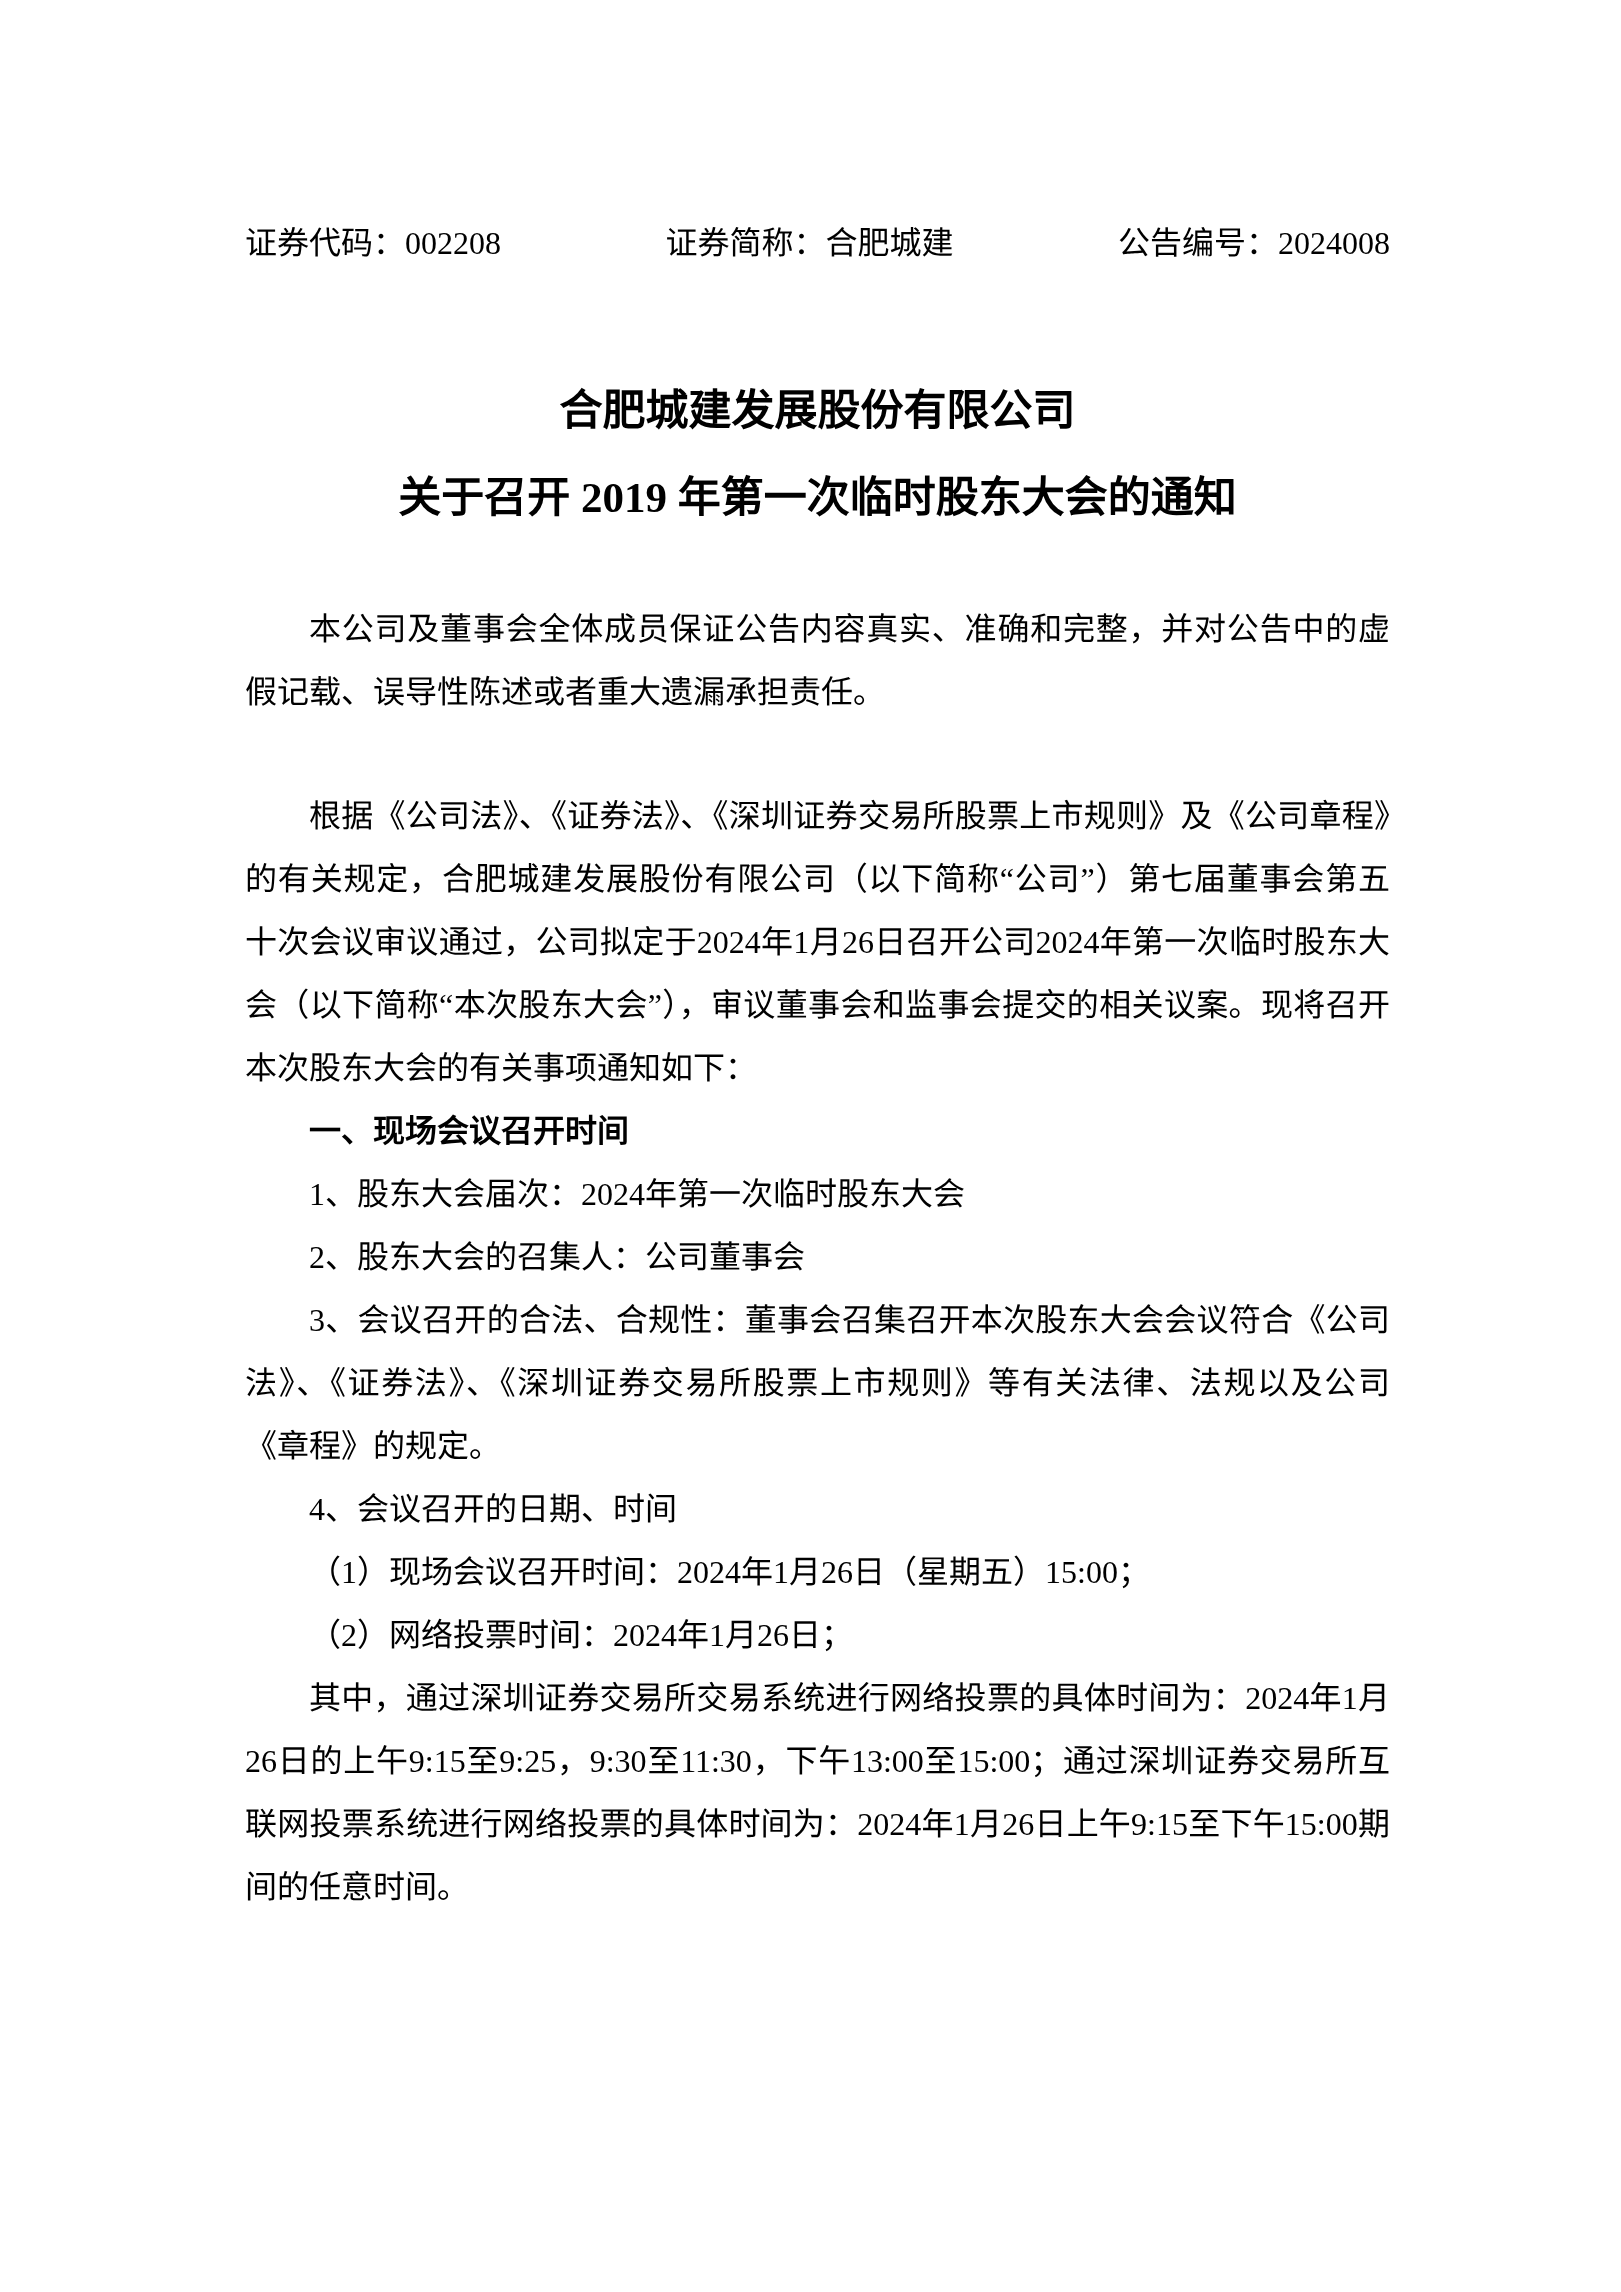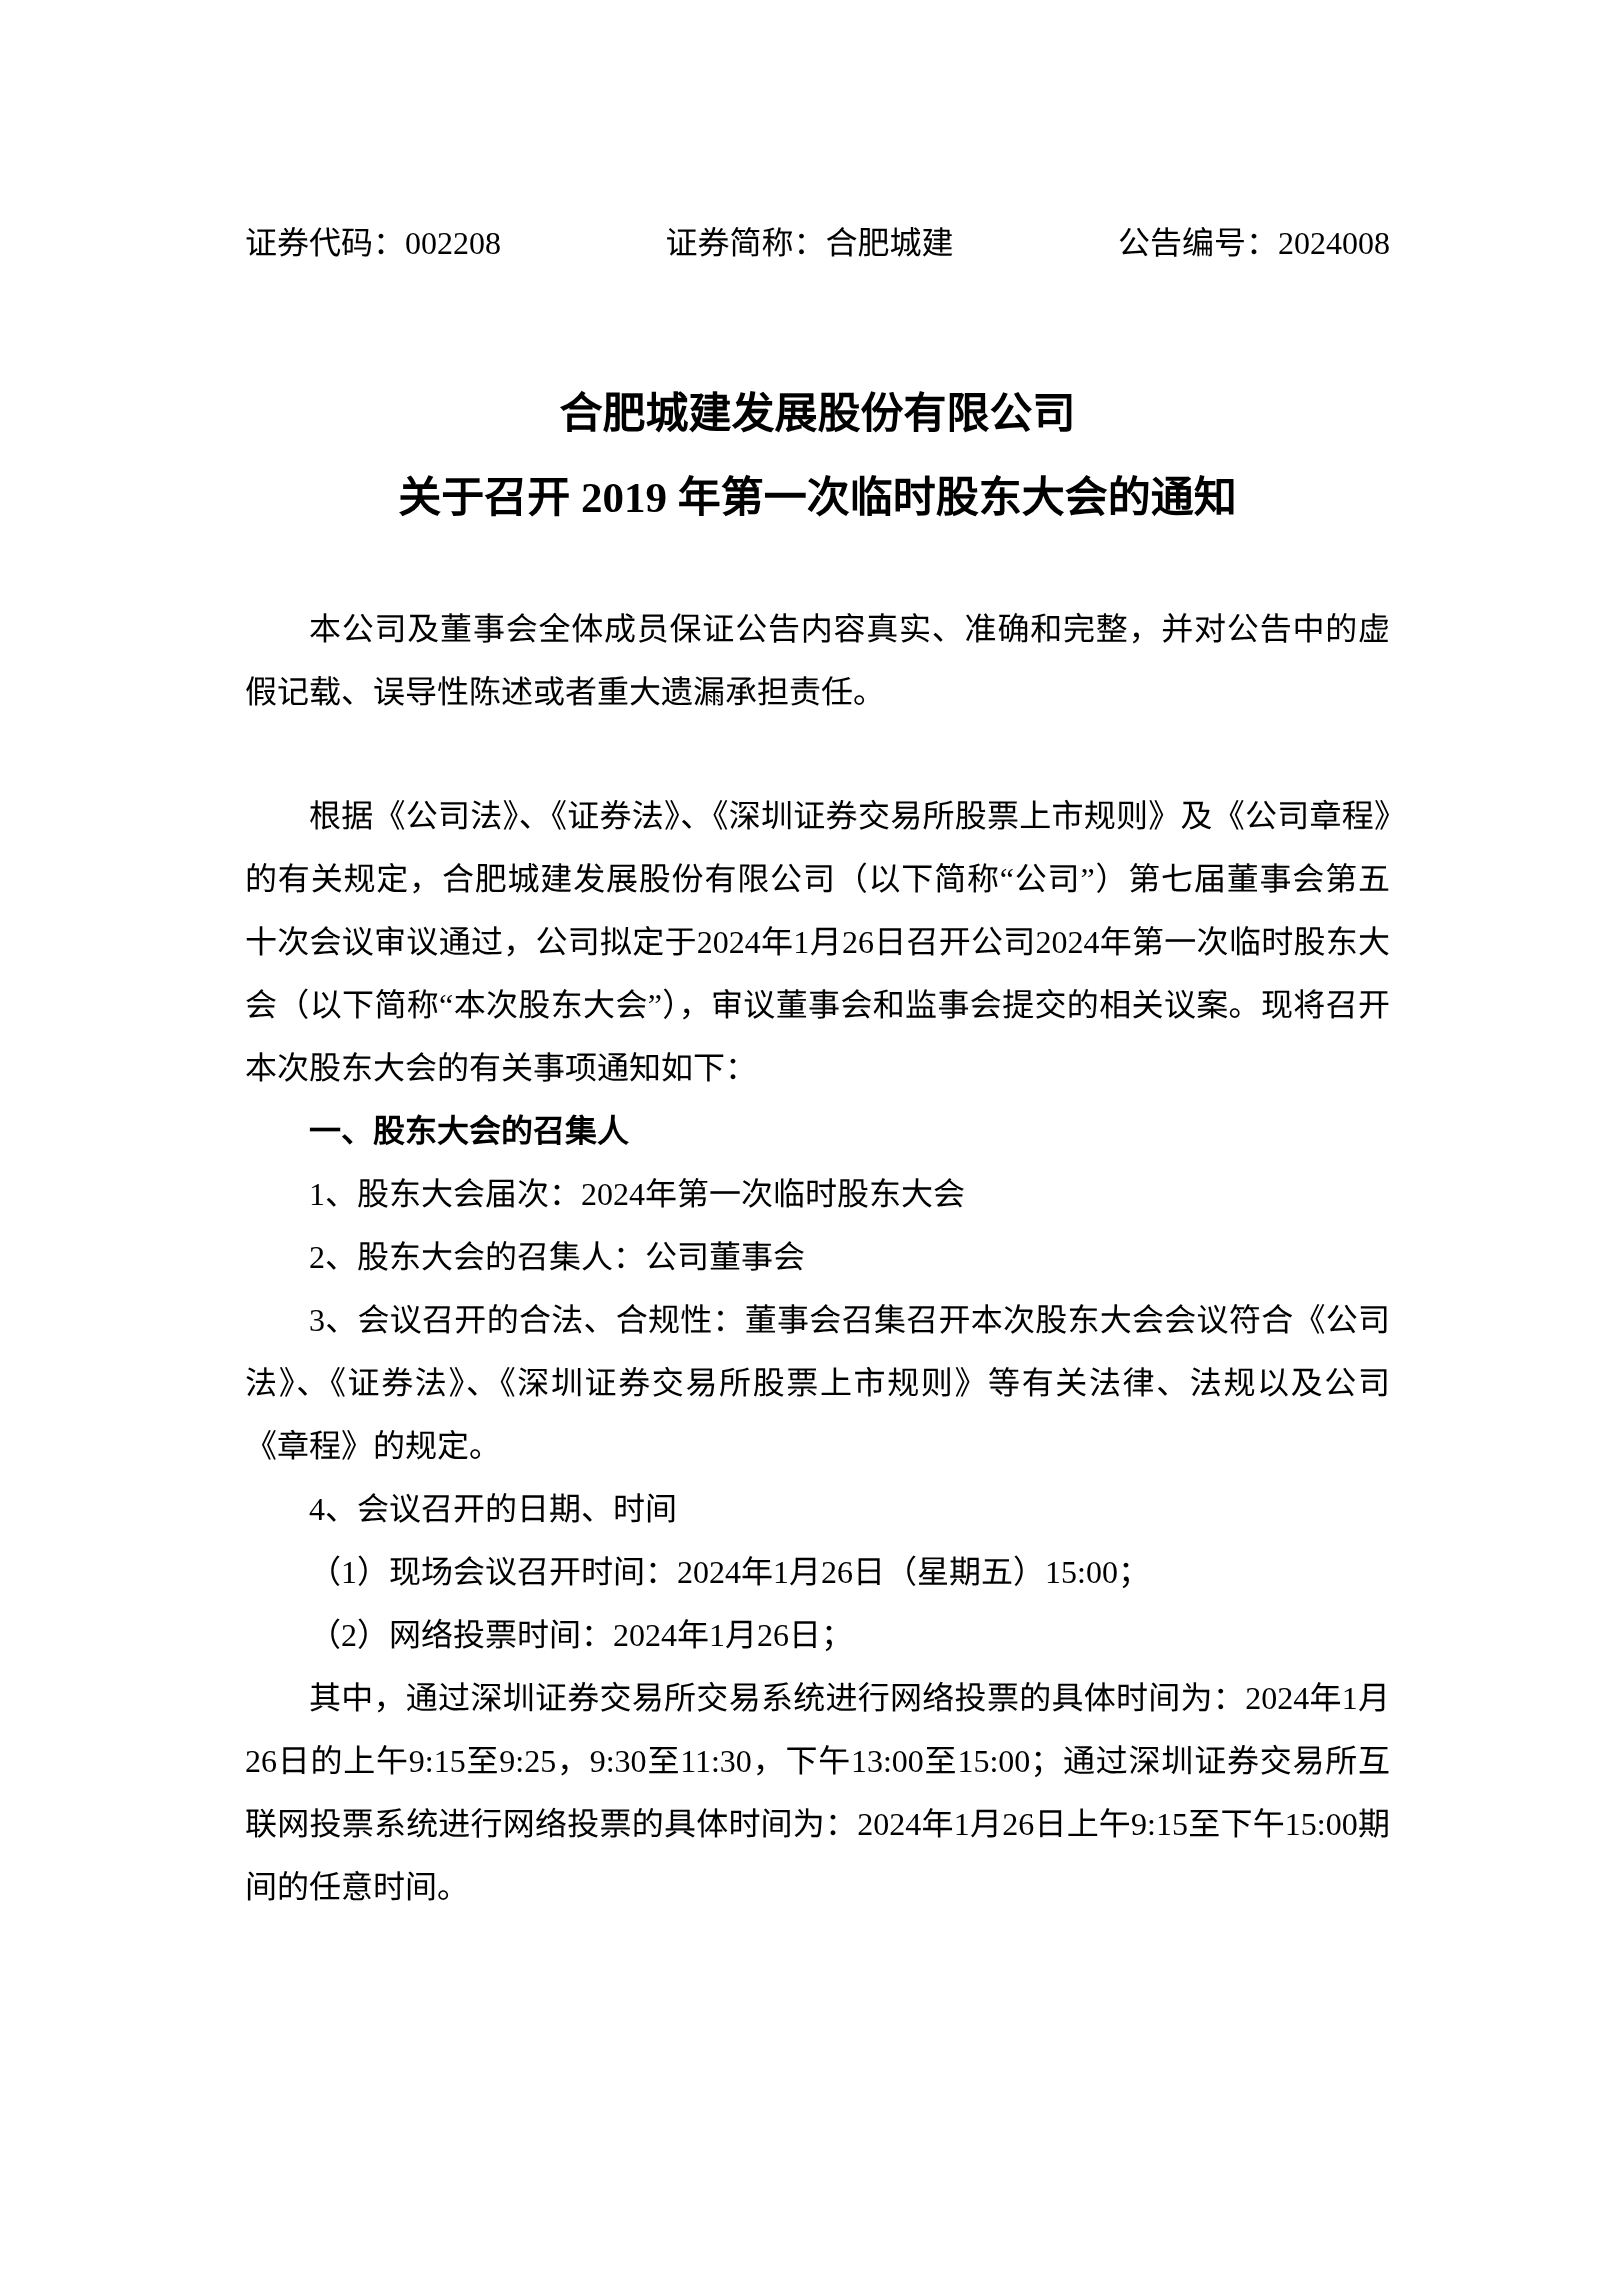--- a/index.html
+++ b/index.html
@@ -26,21 +26,21 @@
     font-size: 32px;
     line-height: 1;
     white-space: nowrap;
   }
   .doc-title {
     text-align: center;
     font-weight: bold;
     font-size: 43px;
     line-height: 45px;
   }
-  .title-company { margin-top: 132px; }
+  .title-company { margin-top: 132px; font-family: Liberation Mono, monospace; }
   .title-subject { margin-top: 39px; }
   .disclaimer {
     margin: 78px 0 0 0;
     font-weight: normal;
   }
   .disclaimer, .para {
     font-size: 32px;
     line-height: 63px;
     text-indent: 2em;
     text-align: justify;
@@ -61,21 +61,21 @@
   </div>
 
   <div class="doc-title title-company">合肥城建发展股份有限公司</div>
 
   <div class="doc-title title-subject">关于召开 2019 年第一次临时股东大会的通知</div>
 
   <p class="disclaimer">本公司及董事会全体成员保证公告内容真实、准确和完整，并对公告中的虚假记载、误导性陈述或者重大遗漏承担责任。</p>
 
   <main>
       <p class="para first">根据《公司法》、《证券法》、《深圳证券交易所股票上市规则》及《公司章程》的有关规定，合肥城建发展股份有限公司（以下简称“公司”）第七届董事会第五十次会议审议通过，公司拟定于2024年1月26日召开公司2024年第一次临时股东大会（以下简称“本次股东大会”），审议董事会和监事会提交的相关议案。现将召开本次股东大会的有关事项通知如下：</p>
-      <p class="para heading">一、股东大会的召集人</p>
+      <p class="para heading">一、现场会议召开时间</p>
       <p class="para">1、股东大会届次：2024年第一次临时股东大会</p>
       <p class="para">2、股东大会的召集人：公司董事会</p>
       <p class="para">3、会议召开的合法、合规性：董事会召集召开本次股东大会会议符合《公司法》、《证券法》、《深圳证券交易所股票上市规则》等有关法律、法规以及公司《章程》的规定。</p>
       <p class="para">4、会议召开的日期、时间</p>
       <p class="para">（1）现场会议召开时间：2024年1月26日（星期五）15:00；</p>
       <p class="para">（2）网络投票时间：2024年1月26日；</p>
       <p class="para">其中，通过深圳证券交易所交易系统进行网络投票的具体时间为：2024年1月26日的上午9:15至9:25，9:30至11:30，下午13:00至15:00；通过深圳证券交易所互联网投票系统进行网络投票的具体时间为：2024年1月26日上午9:15至下午15:00期间的任意时间。</p>
     </main>
 
 </div>

